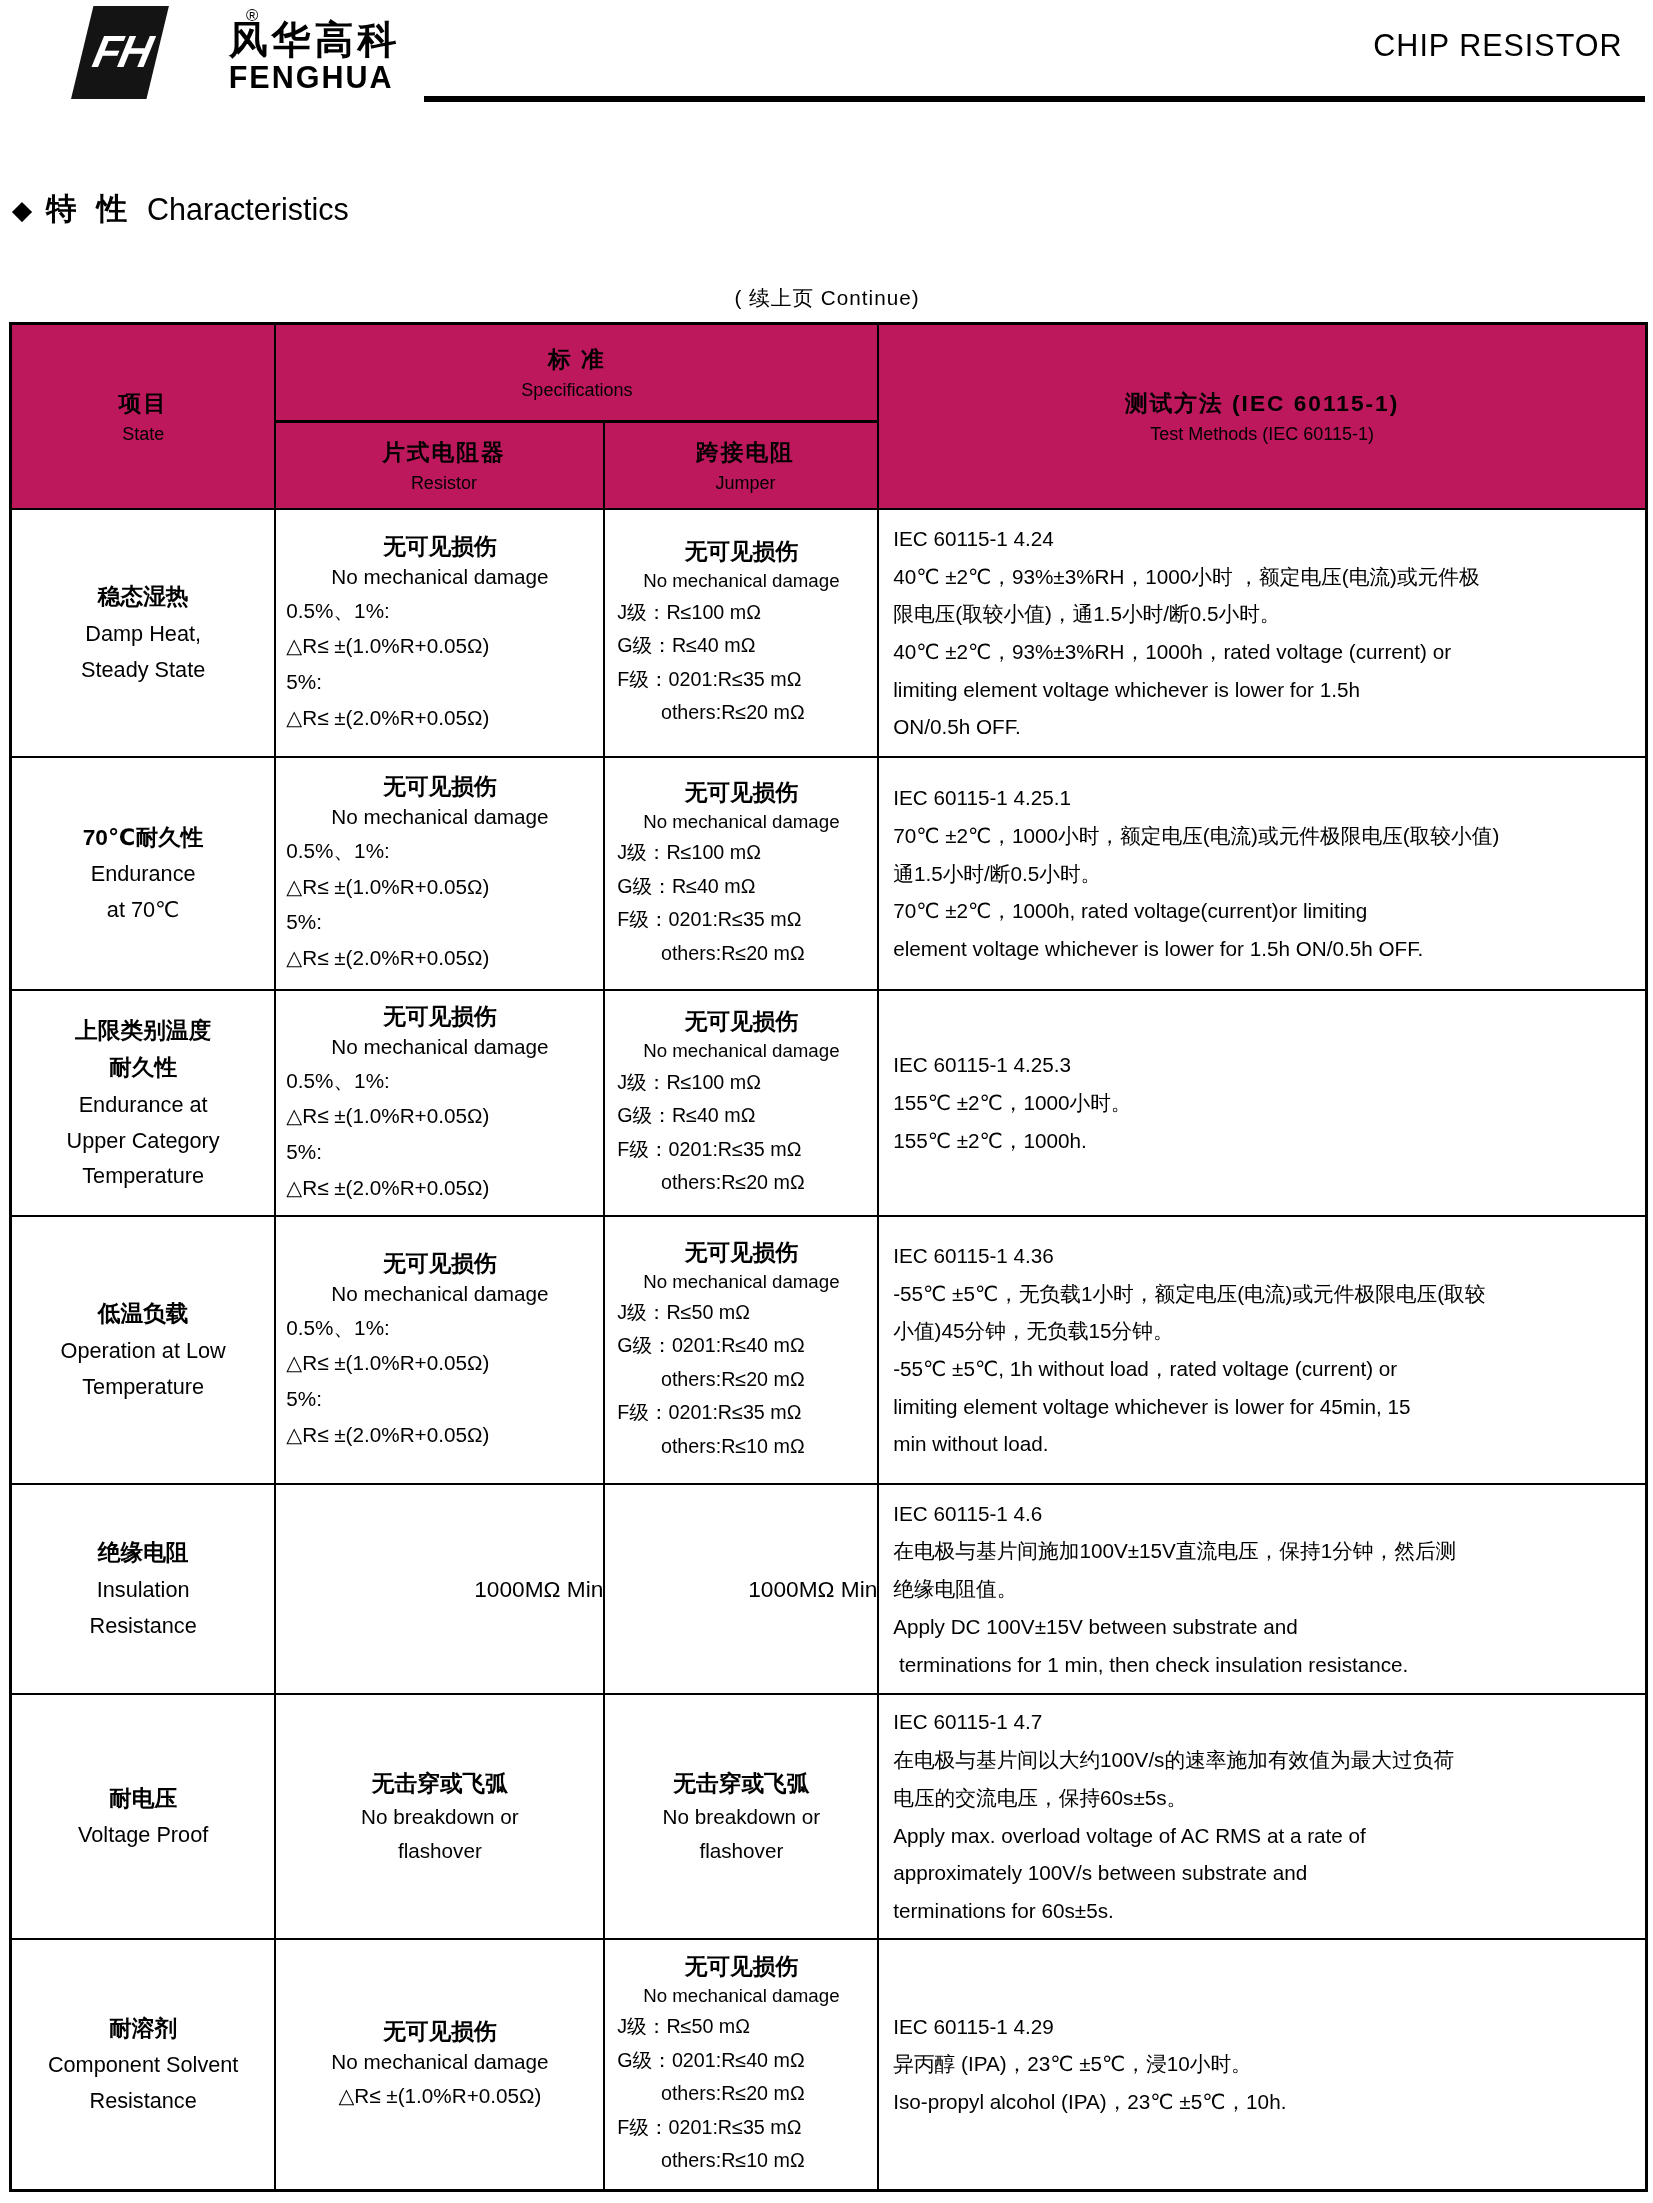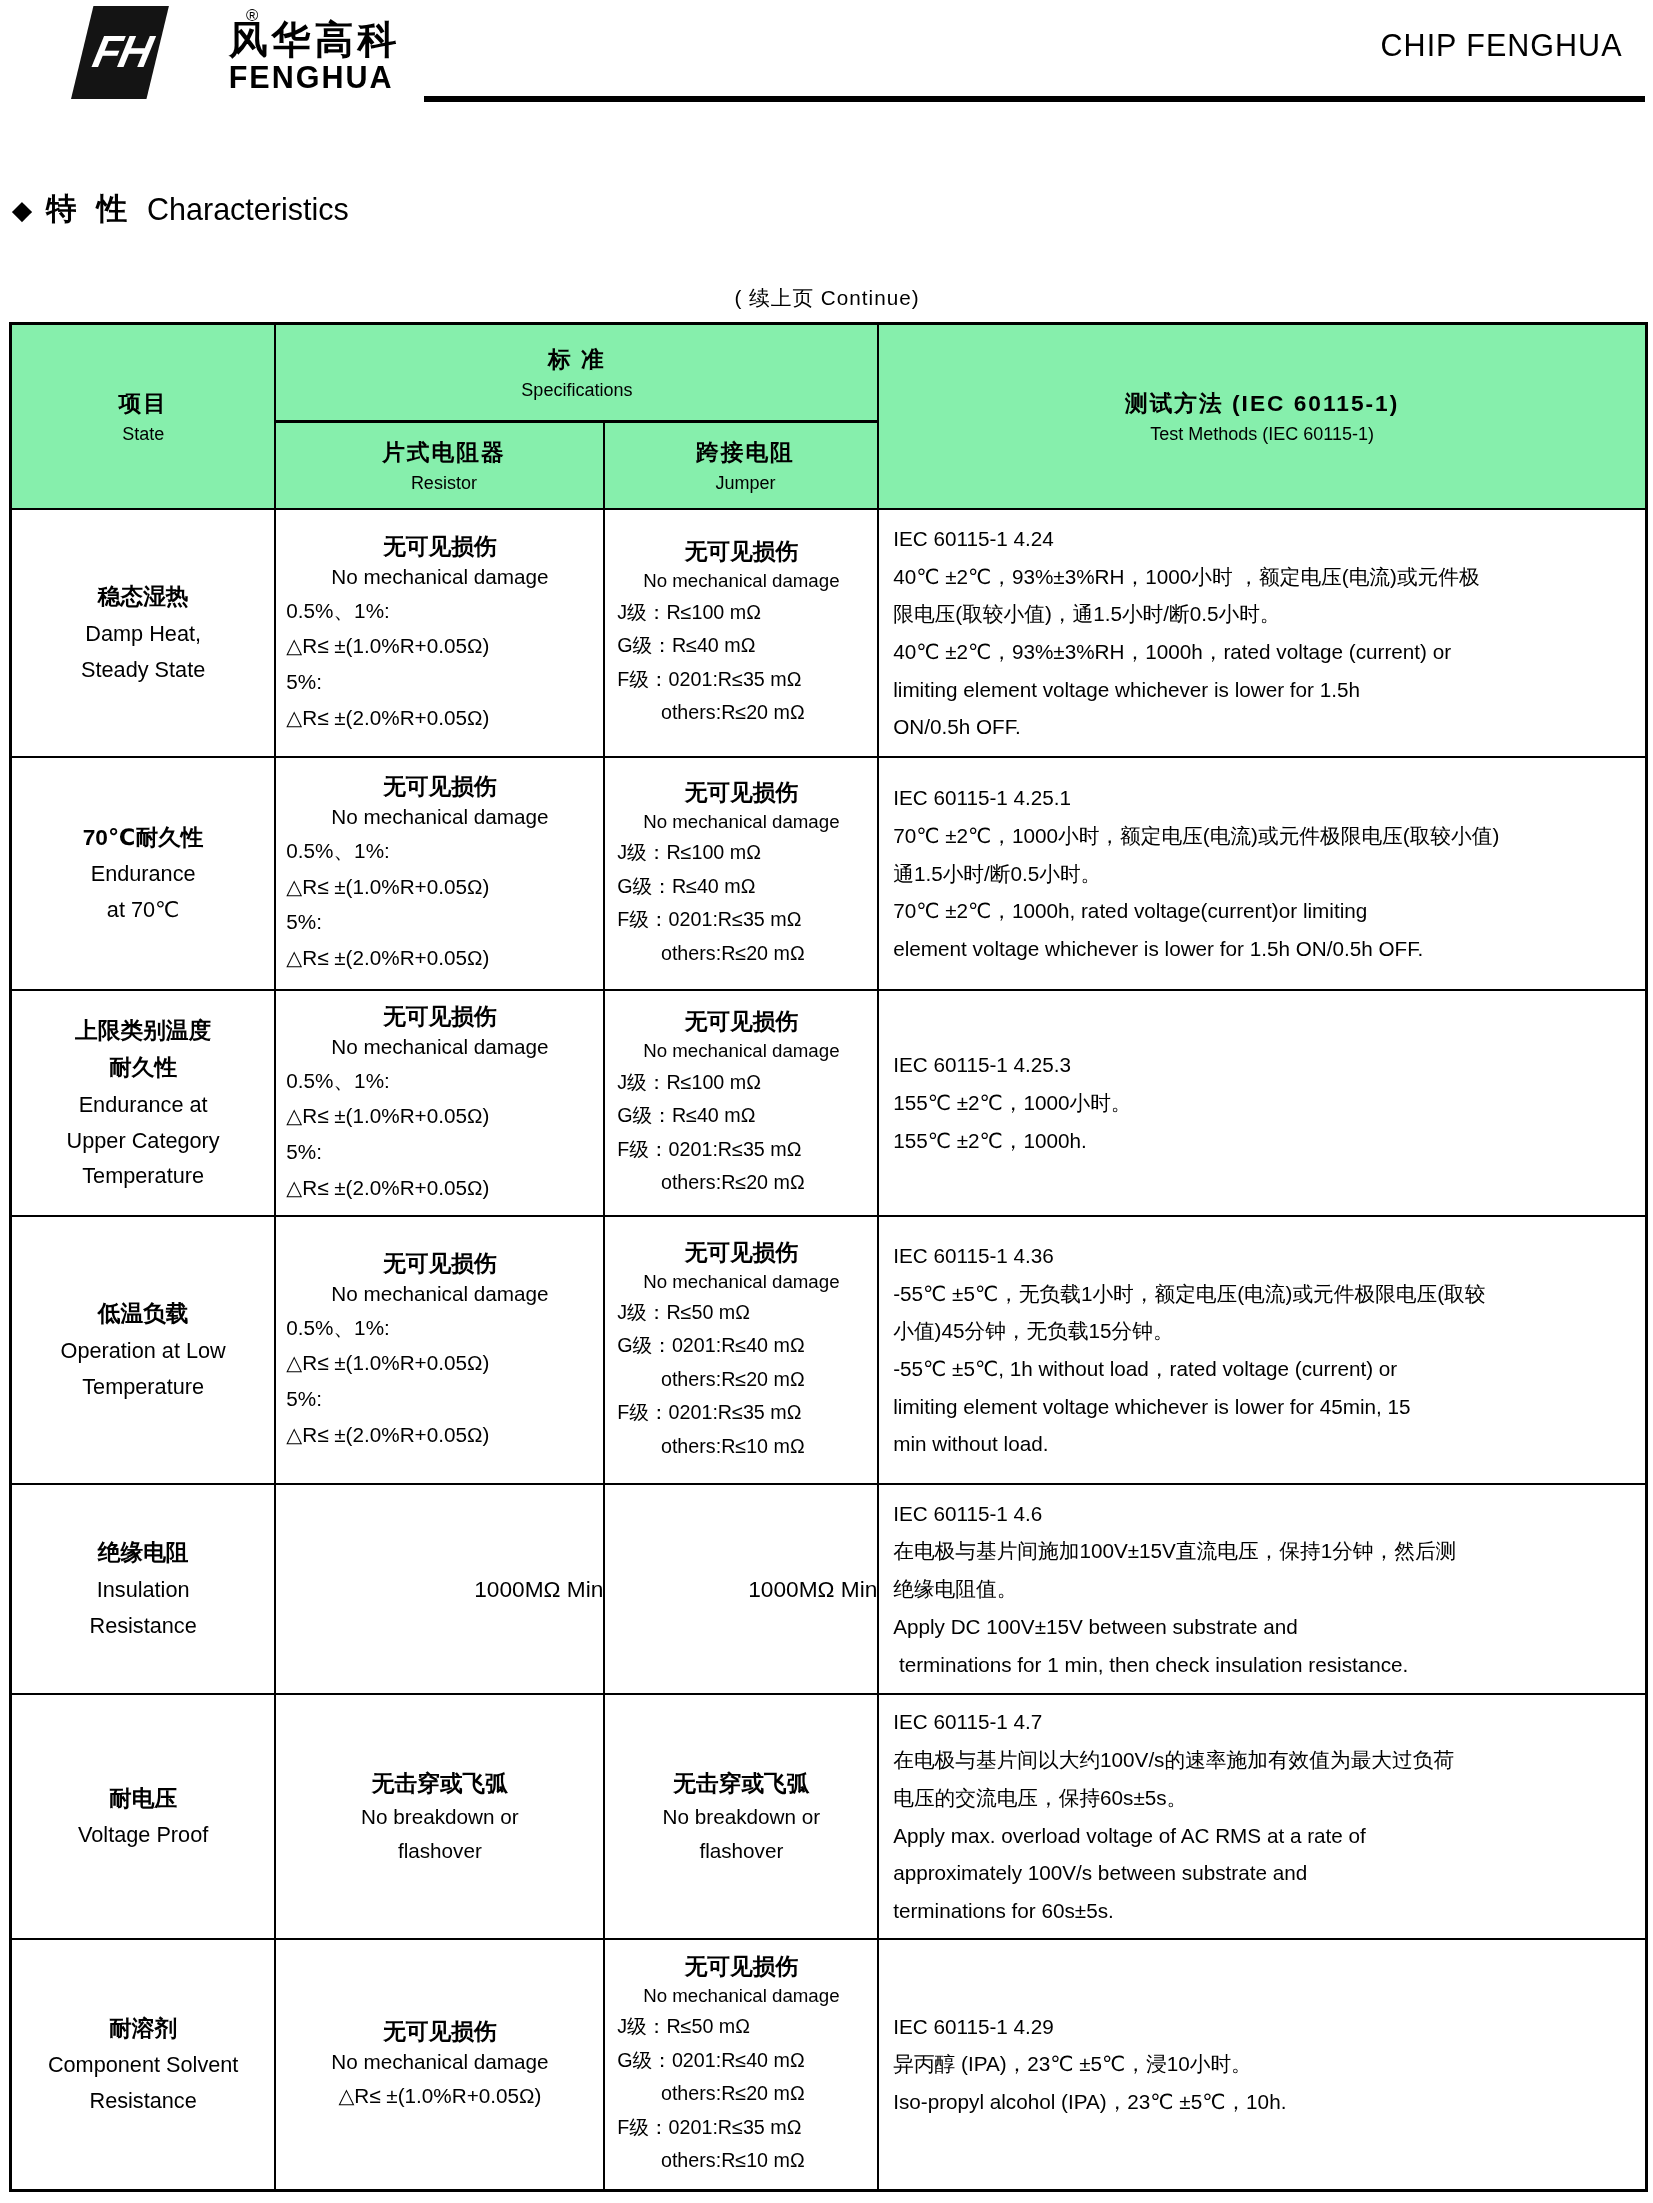--- a/index.html
+++ b/index.html
@@ -27,21 +27,21 @@
   .section-title .bullet{font-size:26.6px;}
   .section-title .zh{font-weight:bold;letter-spacing:5.9px;}
   
   .continue-note{position:absolute;left:0;top:284px;width:1654px;text-align:center;font-size:20.7px;letter-spacing:1px;}
   
   table.spec{
     position:absolute;left:8.9px;top:322px;width:1636px;
     border-collapse:collapse;table-layout:fixed;border:3px solid #000;
   }
   td,th{border:2px solid #000;padding:0;vertical-align:middle;overflow:hidden;}
-  thead th{background:#86efac;font-weight:normal;}
+  thead th{background:#be185d;font-weight:normal;}
   thead tr.hr1 th{height:95px;}
   thead tr.hr2 th{height:85px;padding-left:8px;}
   th.thick-under{border-bottom:3px solid #000;}
   thead tr.hr2 th{border-top:3px solid #000;}
   tbody tr td{border-top:1px solid #d946ef;}
   .hd-zh{font-size:22.7px;font-weight:600;letter-spacing:2px;line-height:1.6;}
   .hd-en{font-size:18px;line-height:1.5;}
   
   .item-cell{text-align:center;}
   .item-zh{font-size:22.7px;font-weight:bold;line-height:1.65;white-space:pre-wrap;}
@@ -65,21 +65,21 @@
   <div class="logo">
     <div class="logo-mark">
       <span class="fh">FH</span>
     </div>
     <span class="logo-reg">®</span>
     <div class="brand">
       <span class="brand-zh">风华高科</span>
       <span class="brand-en">FENGHUA</span>
     </div>
   </div>
-  <div class="doc-title">CHIP FENGHUA</div>
+  <div class="doc-title">CHIP RESISTOR</div>
   <div class="header-rule"></div>
 </div>
 
 <div class="section-title">
   <span class="bullet">◆</span>
   <span class="zh">特 性</span>
   <span class="en">Characteristics</span>
 </div>
 
 <div class="continue-note">( 续上页 Continue)</div>

